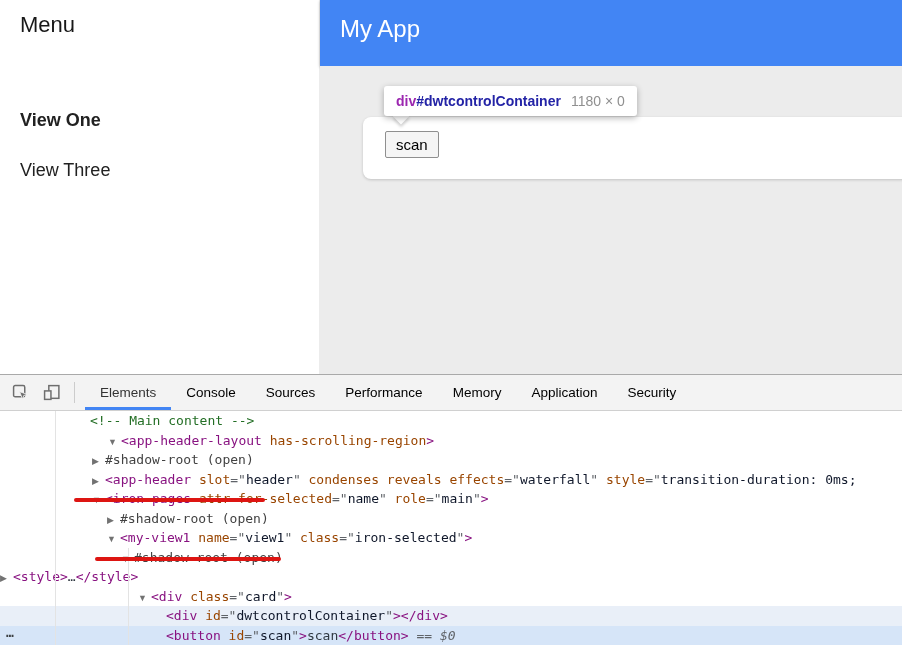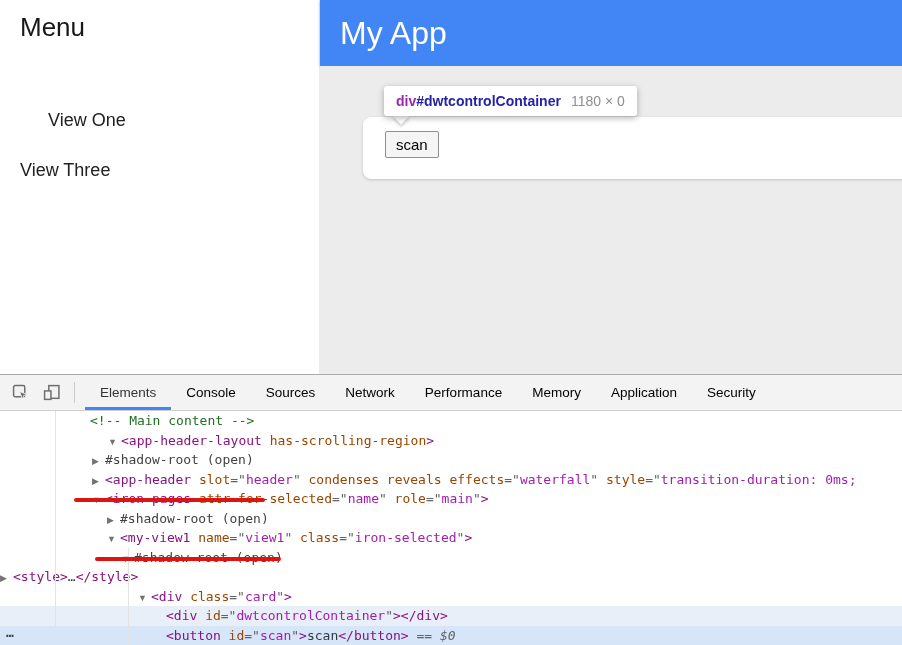--- a/index.html
+++ b/index.html
@@ -2,28 +2,28 @@
 <html><head>
 <meta charset="utf-8">
 <style>
   html,body{margin:0;padding:0;background:#fff;}
   .stage{position:relative;width:902px;height:645px;overflow:hidden;
          font-family:"Liberation Sans",sans-serif;background:#fff;}
 
   
   .sidebar{position:absolute;left:0;top:0;width:320px;height:374px;background:#fff;
            border-right:1px solid #ececec;box-sizing:border-box;}
-  .menu-title{position:absolute;left:20px;top:12px;font-size:26px;color:#181818;}
+  .menu-title{position:absolute;left:20px;top:12px;font-size:22px;color:#181818;}
   .nav{position:absolute;left:20px;top:108px;}
   .nav-item{font-size:18px;color:#212121;height:50px;line-height:24px;cursor:pointer;}
-  .nav-item.active{font-weight:normal;margin-left:28px;}
+  .nav-item.active{font-weight:bold;}
 
   .app-header{position:absolute;left:320px;top:0;width:582px;height:66px;
               background:var(--accent,#4285f4);box-shadow:0 1px 3px rgba(0,0,0,.25);}
-  .app-title{position:absolute;left:20px;top:15px;font-size:32px;color:#fff;font-weight:500;}
+  .app-title{position:absolute;left:20px;top:15px;font-size:24px;color:#fff;font-weight:500;}
 
   .content{position:absolute;left:320px;top:66px;width:582px;height:308px;background:#ececec;}
 
   .card{position:absolute;left:363px;top:117px;width:560px;height:62px;background:#fff;
         border-radius:8px;box-shadow:0 1px 3px rgba(0,0,0,.18);}
 
   .scan-btn{position:absolute;left:385px;top:131px;height:27px;min-width:52px;
             background:#f5f5f5;border:1px solid #8f8f8f;border-radius:2px;
             font-family:"Liberation Sans",sans-serif;font-size:15px;color:#000;padding:1px 10px;}
 
@@ -56,21 +56,21 @@
   .row{position:relative;height:19.5px;line-height:19.5px;white-space:nowrap;box-sizing:border-box;}
   .row.hover{background:#e9eff8;}
   .row.selected{background:#d6e5f8;}
   .arrow{display:inline-block;width:13px;font-size:9px;color:#727272;cursor:pointer;
          font-family:"Liberation Sans",sans-serif;}
   .marker{position:absolute;left:6px;top:-3px;color:#3c4043;font-weight:bold;letter-spacing:1px;}
   .tok-p{color:#881280;}
   .tok-tag{color:#881280;}
   .tok-attr{color:#994500;}
   .tok-eq{color:#5f6368;}
-  .tok-val{color:#a21caf;}
+  .tok-val{color:#0f172a;}
   .tok-comment{color:#236e25;margin-top:12px;}
   .tok-sr{color:#424242;}
   .tok-txt{color:#303942;}
   .tok-meta{color:#5f6368;}
   .tok-dollar{color:#5f6368;font-style:italic;}
   .red-line{position:absolute;height:4px;background:var(--annotation,#dd1512);border-radius:2px;z-index:6;}
 </style>
 </head>
 <body>
 
@@ -113,21 +113,20 @@
         <svg width="18" height="17" viewBox="0 0 17 16">
           <rect x="5.5" y="1.5" width="9.5" height="12" fill="none" stroke="#6e6e6e" stroke-width="1.4"></rect>
           <rect x="1.5" y="6.5" width="6" height="8" fill="#f3f3f3" stroke="#6e6e6e" stroke-width="1.4"></rect>
         </svg>
       </span>
       <span class="dt-sep"></span>
       <div class="dt-tabs" id="tabs">
           <div class="dt-tab active">Elements</div>
           <div class="dt-tab">Console</div>
           <div class="dt-tab">Sources</div>
-          <div class="dt-tab">Network</div>
           <div class="dt-tab">Performance</div>
           <div class="dt-tab">Memory</div>
           <div class="dt-tab">Application</div>
           <div class="dt-tab">Security</div>
         </div>
     </div>
     <div class="dt-tree" id="tree">
       <div class="guide" style="left:55px;top:0;height:234px;"></div>
       <div class="guide" style="left:128px;top:137px;height:97px;"></div>
     <div class="row" style="padding-left: 90px;"><span class="tok-comment">&lt;!-- Main content --&gt;</span></div>

